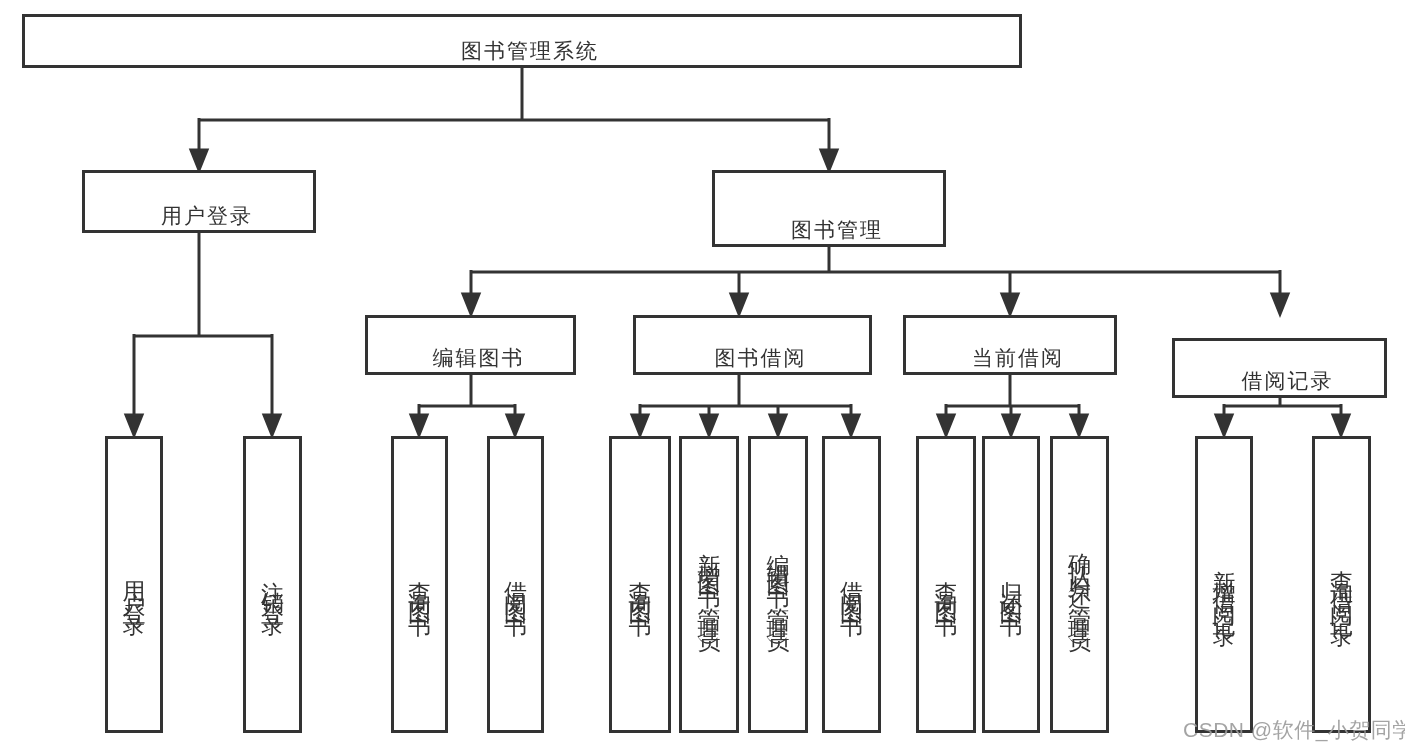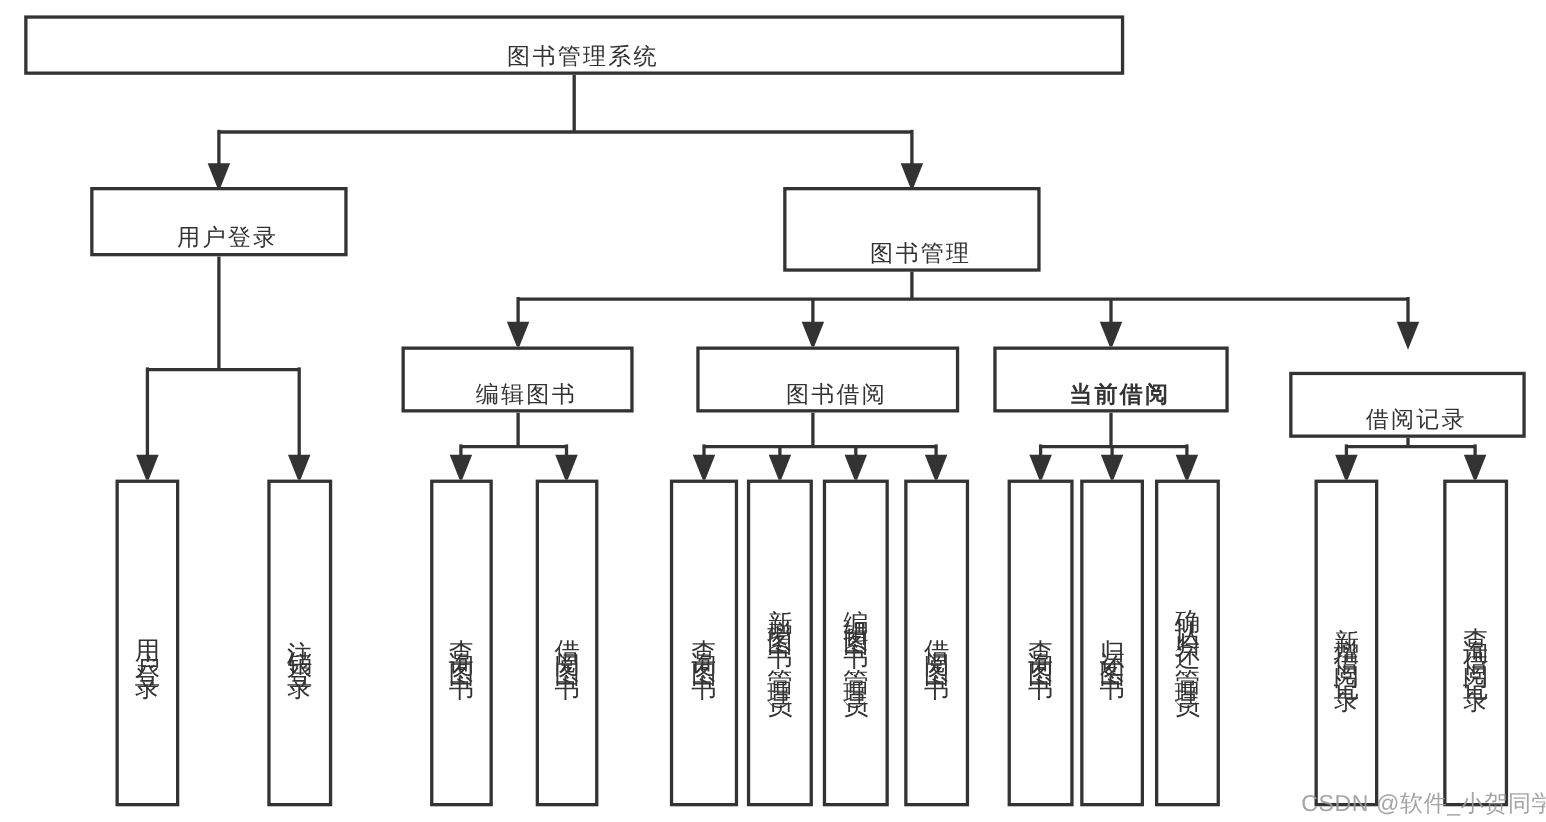--- a/index.html
+++ b/index.html
@@ -119,21 +119,21 @@
   <div class="node" style="left:712px;top:170px;width:234px;height:77px;">
     <span class="hlabel">图书管理</span>
   </div>
 
   <div class="node" style="left:365px;top:315px;width:211px;height:60px;">
     <span class="hlabel">编辑图书</span>
   </div>
   <div class="node" style="left:633px;top:315px;width:239px;height:60px;">
     <span class="hlabel">图书借阅</span>
   </div>
-  <div class="node" style="left:903px;top:315px;width:214px;height:60px;font-weight:bold;">
+  <div class="node" style="left:903px;top:315px;width:214px;height:60px;">
     <span class="hlabel">当前借阅</span>
   </div>
   <div class="node" style="left:1172px;top:315px;width:215px;height:60px;margin-top:23px;">
     <span class="hlabel">借阅记录</span>
   </div>
 
   <div class="vnode" style="left:105px;top:436px;width:58px;height:297px;">
     <span class="vlabel">用户登录</span>
   </div>
   <div class="vnode" style="left:243px;top:436px;width:59px;height:297px;">

